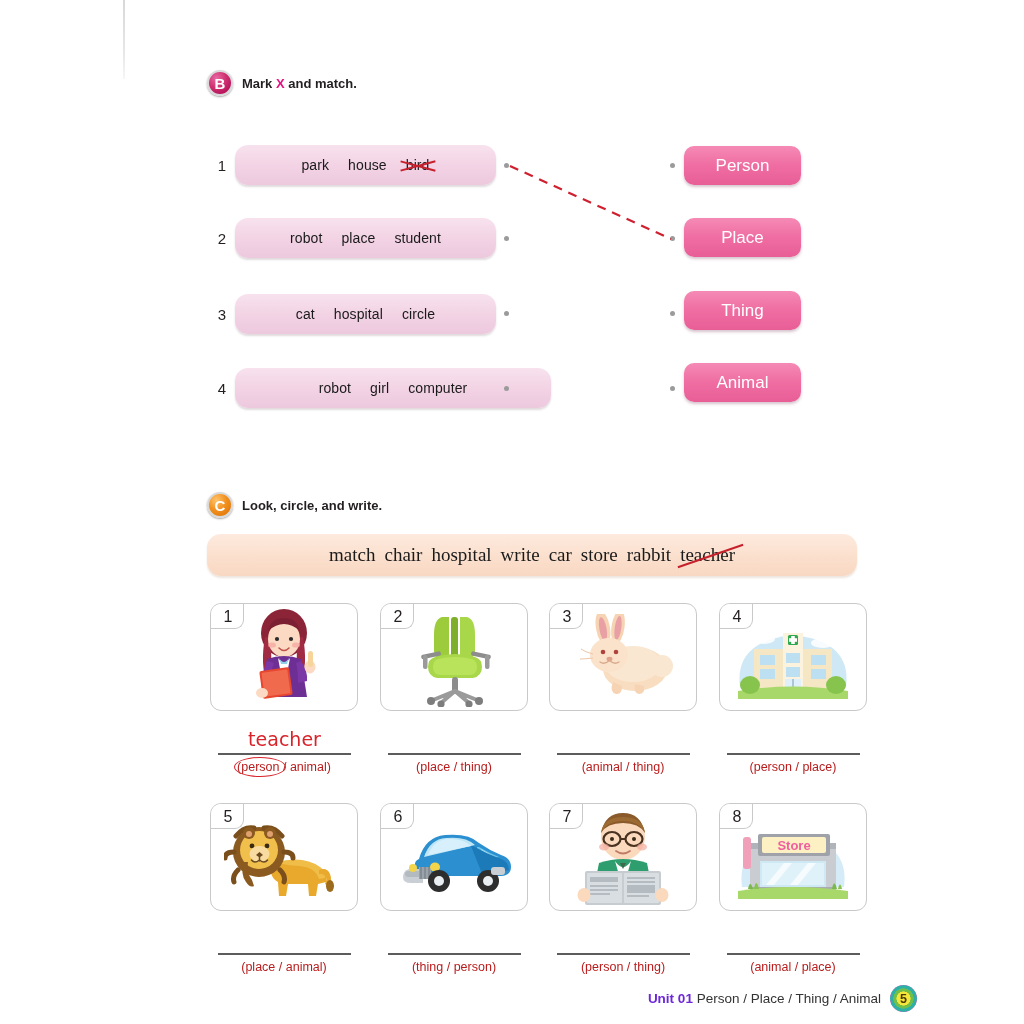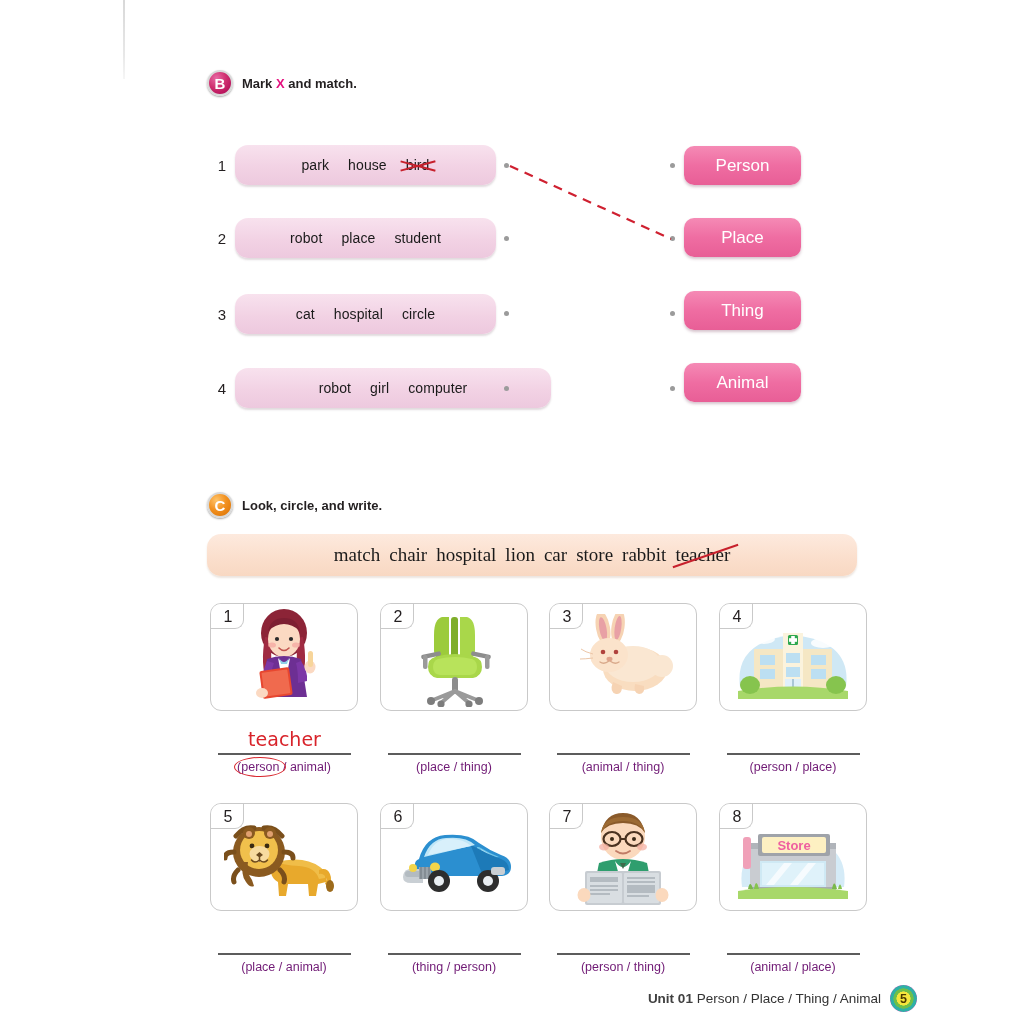--- a/index.html
+++ b/index.html
@@ -236,21 +236,21 @@
     font-family: "DejaVu Sans", sans-serif;
     font-size: 19px;
     color: #d8232a;
     white-space: nowrap;
   }
   .choice-text {
     position: absolute;
     width: 160px;
     text-align: center;
     font-size: 12.5px;
-    color: #701a75;
+    color: #b91c1c;
     white-space: nowrap;
   }
   .choice-text .opt { position: relative; display: inline-block; }
   .choice-text .opt.circled::after {
     content: "";
     position: absolute;
     left: -7px;
     right: -7px;
     top: -3px;
     bottom: -3px;
@@ -265,21 +265,21 @@
     bottom: 12px;
     display: flex;
     align-items: center;
     gap: 9px;
   }
   .footer-text {
     font-size: 13.5px;
     color: #333333;
     white-space: nowrap;
   }
-  .footer-text b { color: #404040; margin-left: 12px; }
+  .footer-text b { color: #6d28d9; margin-left: 12px; }
   .page-badge {
     width: 27px;
     height: 27px;
     border-radius: 50%;
     display: flex;
     align-items: center;
     justify-content: center;
     font-size: 12.5px;
     font-weight: bold;
     color: #4a3a00;
@@ -356,21 +356,21 @@
     </svg>
   </div>
 
   <div class="section-head" style="left:207px; top:492px;">
     <div class="badge-letter badge-c">C</div>
     <div class="section-title">Look, circle, and write.</div>
   </div>
 
   <div class="wordbank">
     <div class="bank-words">
-      <span class="bw">match</span><span class="bw">chair</span><span class="bw">hospital</span><span class="bw">lion</span><span class="bw">car</span><span class="bw">store</span><span class="bw">rabbit</span><span class="bw struck">teacher</span>
+      <span class="bw">match</span><span class="bw">chair</span><span class="bw">hospital</span><span class="bw">write</span><span class="bw">car</span><span class="bw">store</span><span class="bw">rabbit</span><span class="bw struck">teacher</span>
     </div>
   </div>
 
   <div class="card" style="left:210px; top:603px;">
     <div class="card-art">
       <svg width="110" height="100" viewBox="0 0 110 100">
         <ellipse cx="55" cy="26" rx="23" ry="24" fill="#8c2437"></ellipse>
         <path d="M36 30 q-5 28 2 45 l8 -4 q-6 -20 -3 -40 z" fill="#a02b42"></path>
         <path d="M74 30 q5 28 -2 45 l-8 -4 q6 -20 3 -40 z" fill="#a02b42"></path>
         <ellipse cx="55" cy="32" rx="16" ry="18" fill="#fbd9c2"></ellipse>

